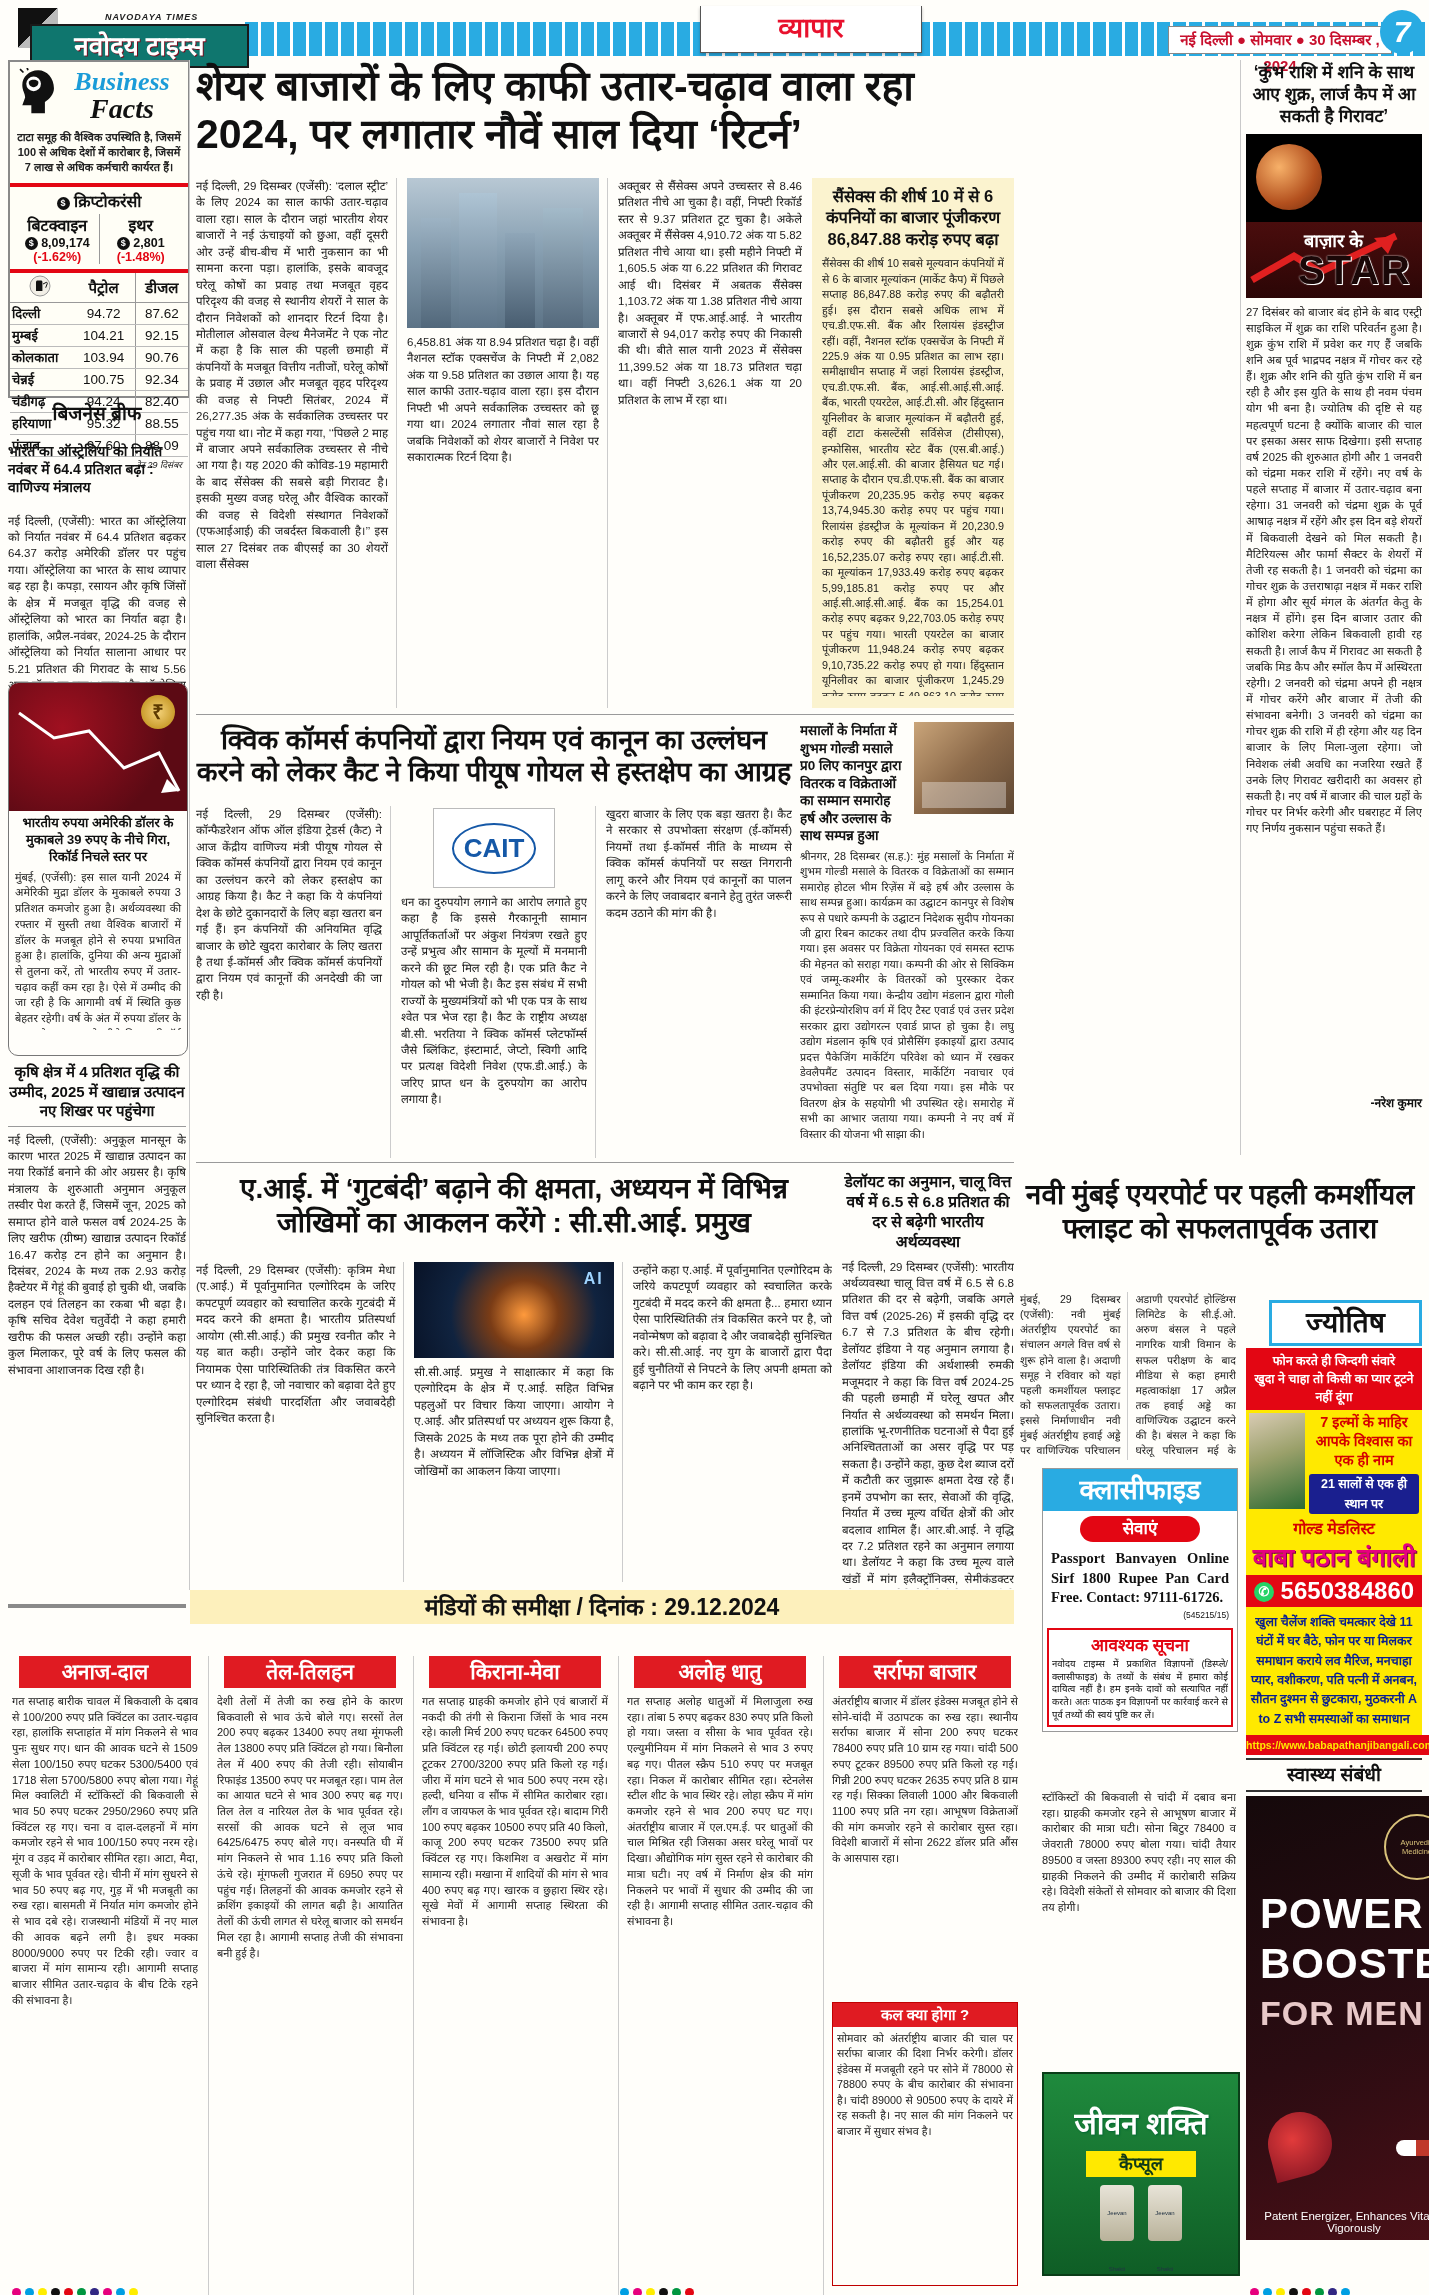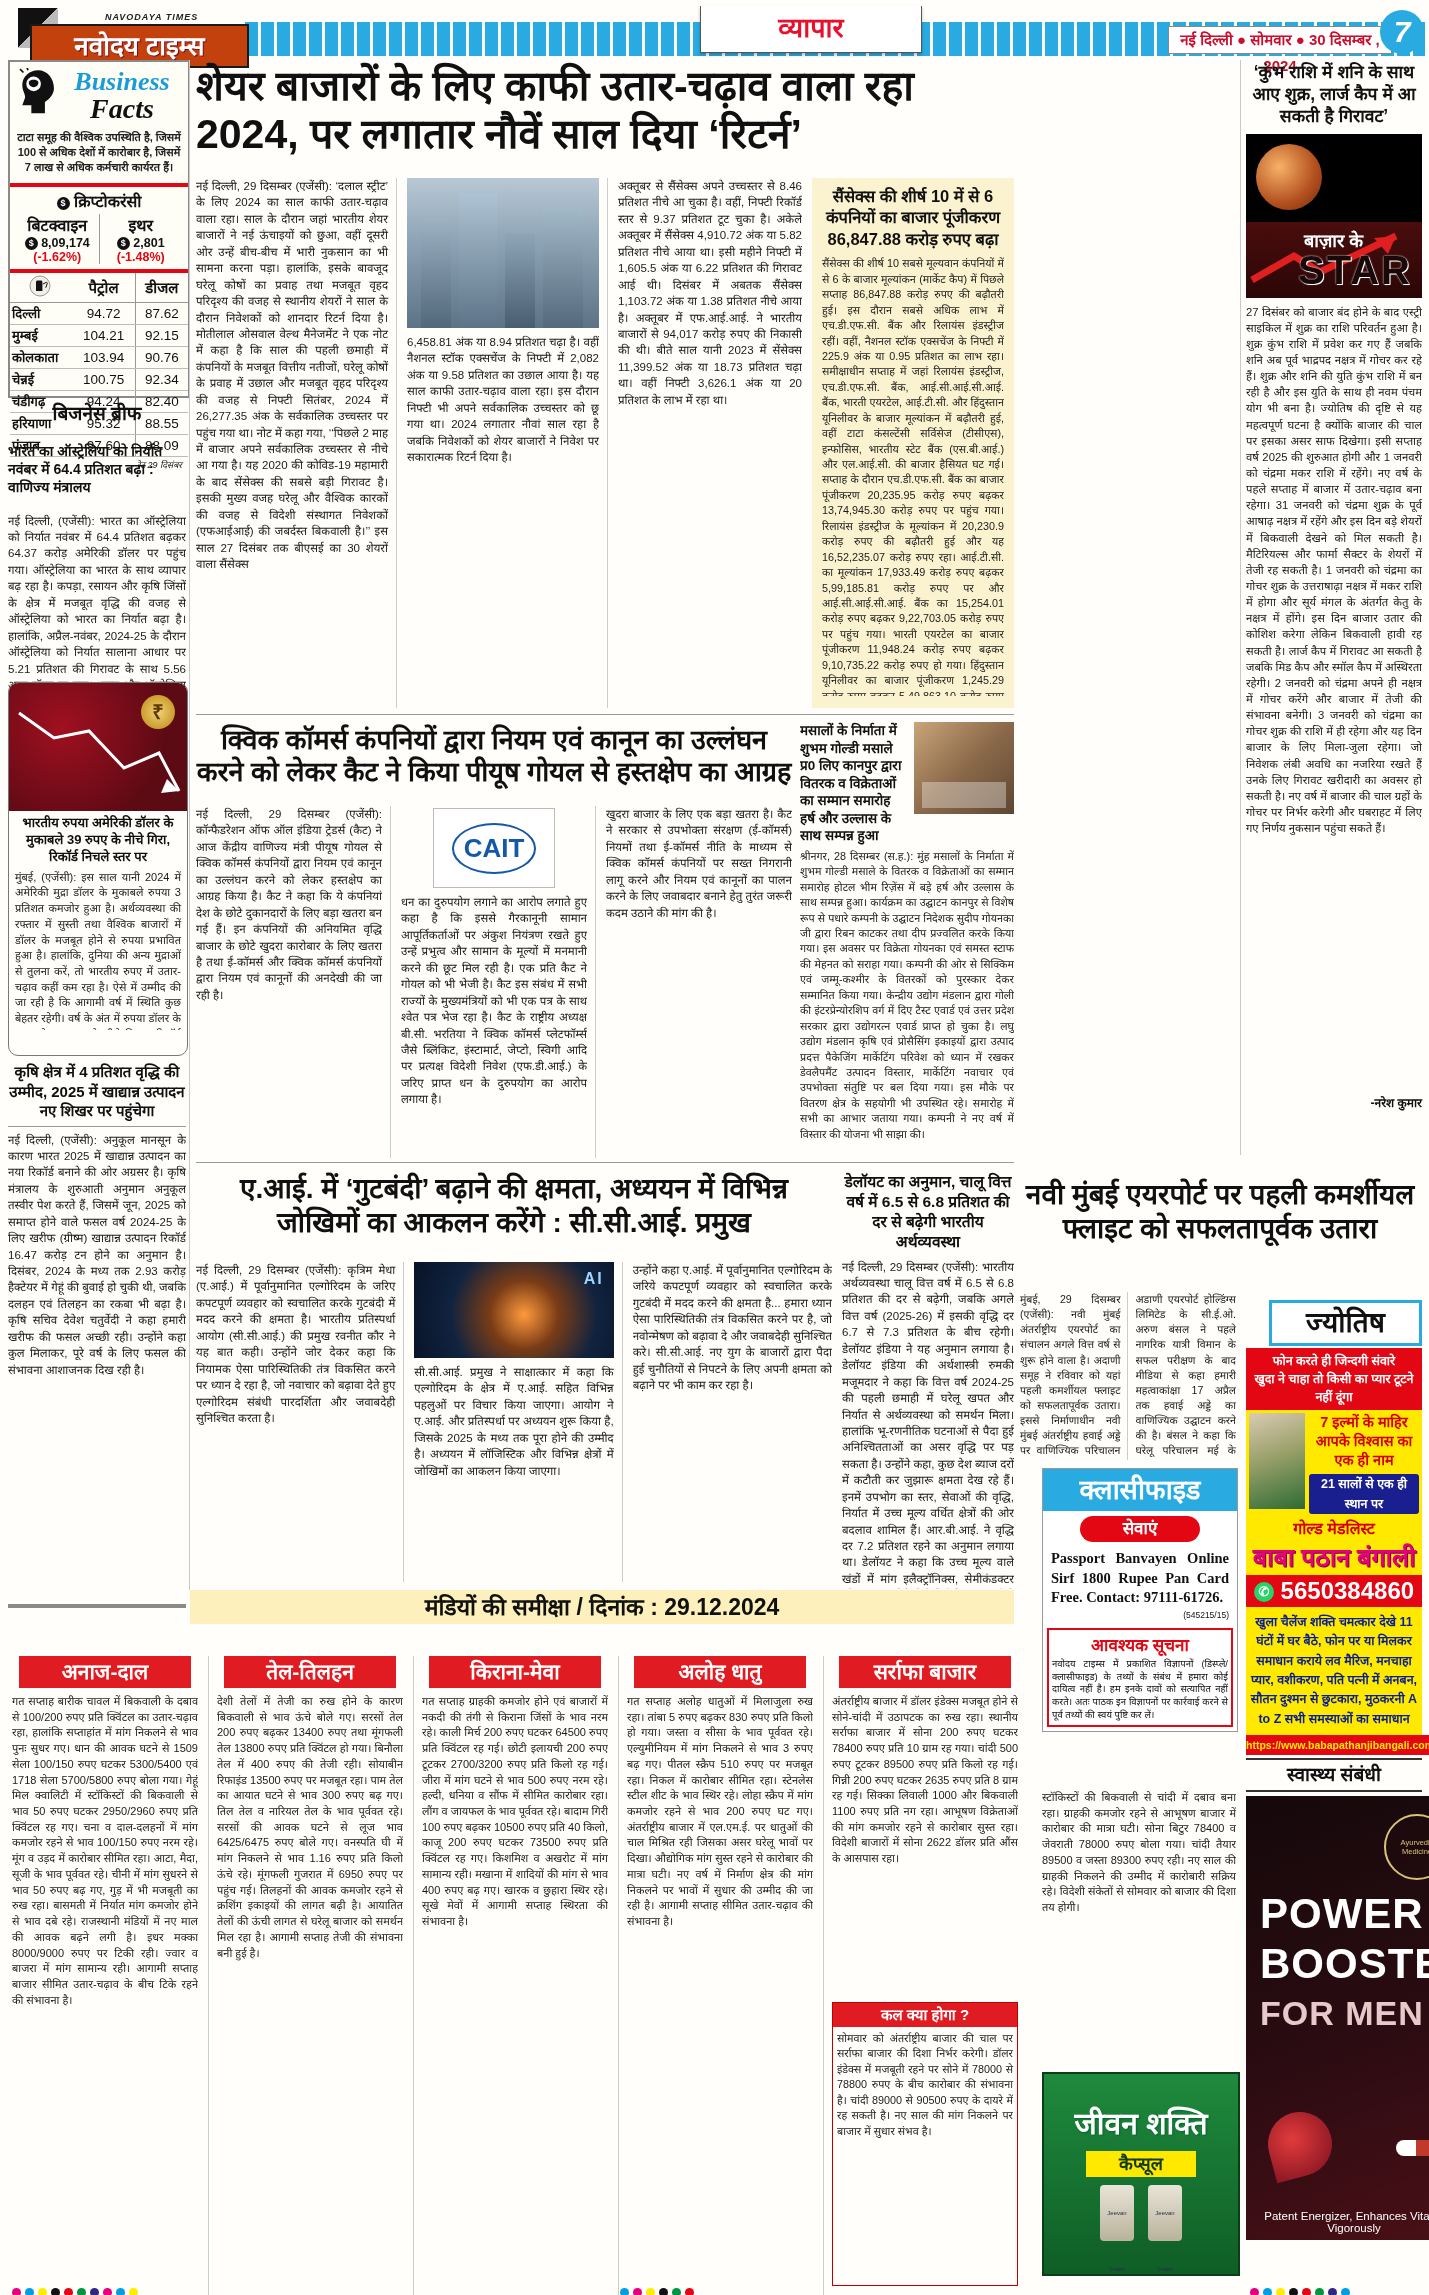--- a/index.html
+++ b/index.html
@@ -4,21 +4,21 @@
 <style>
   html,body{margin:0;padding:0;background:#e8e8e4;}
   .page{position:relative;width:1429px;height:2295px;background:#fffefa;margin:0 auto;
         font-family:"Liberation Sans",sans-serif;color:#111;overflow:hidden;}
   .abs{position:absolute;}
   .body-txt{font-size:11.5px;line-height:1.43;text-align:justify;overflow:hidden;color:#1a1a1a;}
   .rule-h{background:#9a9a9a;height:1px;}
   .rule-v{background:#c9c9c9;width:1px;}
   
   .stripes{background:repeating-linear-gradient(90deg,#29abe2 0 13px,#ffffff 13px 16px);}
-  .mast-red{background:#c2410c;color:#fff;font-weight:bold;font-size:26px;text-align:center;
+  .mast-red{background:#0f766e;color:#fff;font-weight:bold;font-size:26px;text-align:center;
             line-height:40px;border:2px solid #1a1a1a;text-shadow:1px 1px 0 #7a0a1c;}
   .mast-en{font-size:9px;font-weight:bold;letter-spacing:1px;font-style:italic;color:#222;}
   .section-tab{background:#fff;border:1px solid #555;border-top:none;text-align:center;
                font-weight:bold;color:#e8112d;font-size:27px;line-height:44px;
                box-shadow:0 2px 3px rgba(0,0,0,.25);}
   .date-strip{background:#fff;border:1px solid #888;color:#c8102e;font-weight:bold;font-size:15px;
               text-align:center;line-height:26px;}
   .page-circle{background:#29abe2;color:#fff;border-radius:50%;text-align:center;font-weight:bold;
                font-size:30px;line-height:44px;font-style:italic;}
   

